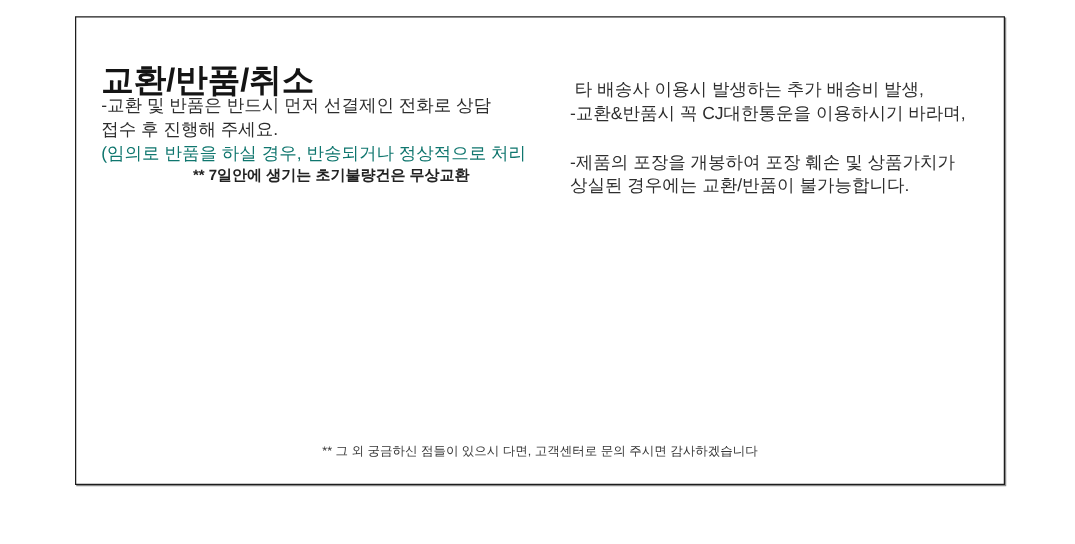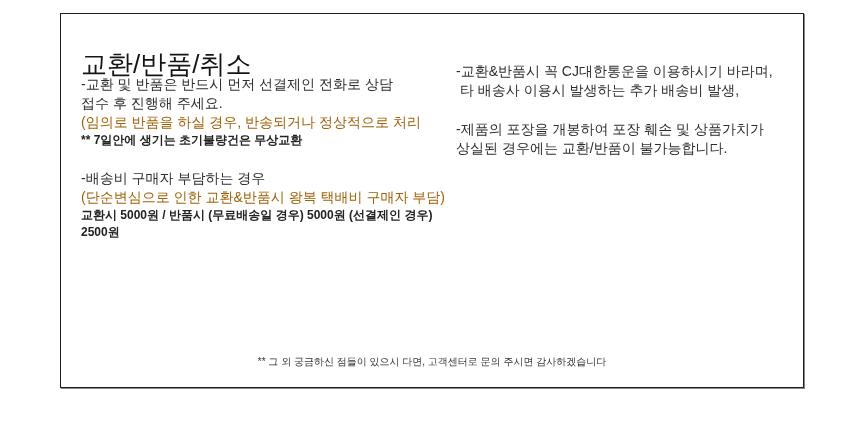--- a/index.html
+++ b/index.html
@@ -25,21 +25,21 @@
     border: 1px solid #1d1d1d;
     box-shadow: 1px 1px 0 #8a8a8a;
     box-sizing: border-box;
   }
   .page-title {
     position: absolute;
     left: 20px;
     top: 18px;
     font-size: 26px;
     line-height: 30px;
-    font-weight: 400;
+    font-weight: 700;
     color: #141414;
     letter-spacing: 0px;
     white-space: pre;
   }
   .col {
     position: absolute;
   }
   .col-left {
     left: 20px;
     top: 61px;
@@ -51,26 +51,27 @@
     width: 345px;
   }
   .section { margin: 0 0 20px 0; }
   .section:last-child { margin-bottom: 0; }
   .line {
     font-size: 14px;
     line-height: 19px;
     color: #2d2d2d;
     white-space: pre-wrap;
   }
-  .line.red { color: #a16207; }
+  .line.red { color: #0f766e; }
   .line.small {
     font-size: 12px;
     line-height: 17px;
     font-weight: 700;
     color: #222222;
+    text-align: center;
   }
   .footer-note {
     position: absolute;
     left: 0;
     right: 0;
     top: 338px;
     text-align: center;
     font-size: 10px;
     line-height: 20px;
     color: #333333;
@@ -84,31 +85,26 @@
 
   <h1 class="page-title">교환/반품/취소</h1>
 
   <div class="col col-left">
     <div class="section">
       <div class="line">-교환 및 반품은 반드시 먼저 선결제인 전화로 상담</div>
       <div class="line">접수 후 진행해 주세요.</div>
       <div class="line red">(임의로 반품을 하실 경우, 반송되거나 정상적으로 처리</div>
       <div class="line small">** 7일안에 생기는 초기불량건은 무상교환</div>
     </div>
-    <div class="section">
-      <div class="line">-배송비 구매자 부담하는 경우</div>
-      <div class="line red">(단순변심으로 인한 교환&amp;반품시 왕복 택배비 구매자 부담)</div>
-      <div class="line small">교환시 5000원 / 반품시 (무료배송일 경우) 5000원 (선결제인 경우) 2500원</div>
-    </div>
   </div>
 
   <div class="col col-right">
     <div class="section">
+      <div class="line"> 타 배송사 이용시 발생하는 추가 배송비 발생,</div>
       <div class="line">-교환&amp;반품시 꼭 CJ대한통운을 이용하시기 바라며,</div>
-      <div class="line"> 타 배송사 이용시 발생하는 추가 배송비 발생,</div>
     </div>
     <div class="section">
       <div class="line">-제품의 포장을 개봉하여 포장 훼손 및 상품가치가</div>
       <div class="line">상실된 경우에는 교환/반품이 불가능합니다.</div>
     </div>
   </div>
 
   <div class="footer-note">** 그 외 궁금하신 점들이 있으시 다면, 고객센터로 문의 주시면 감사하겠습니다</div>
 
 </div>

